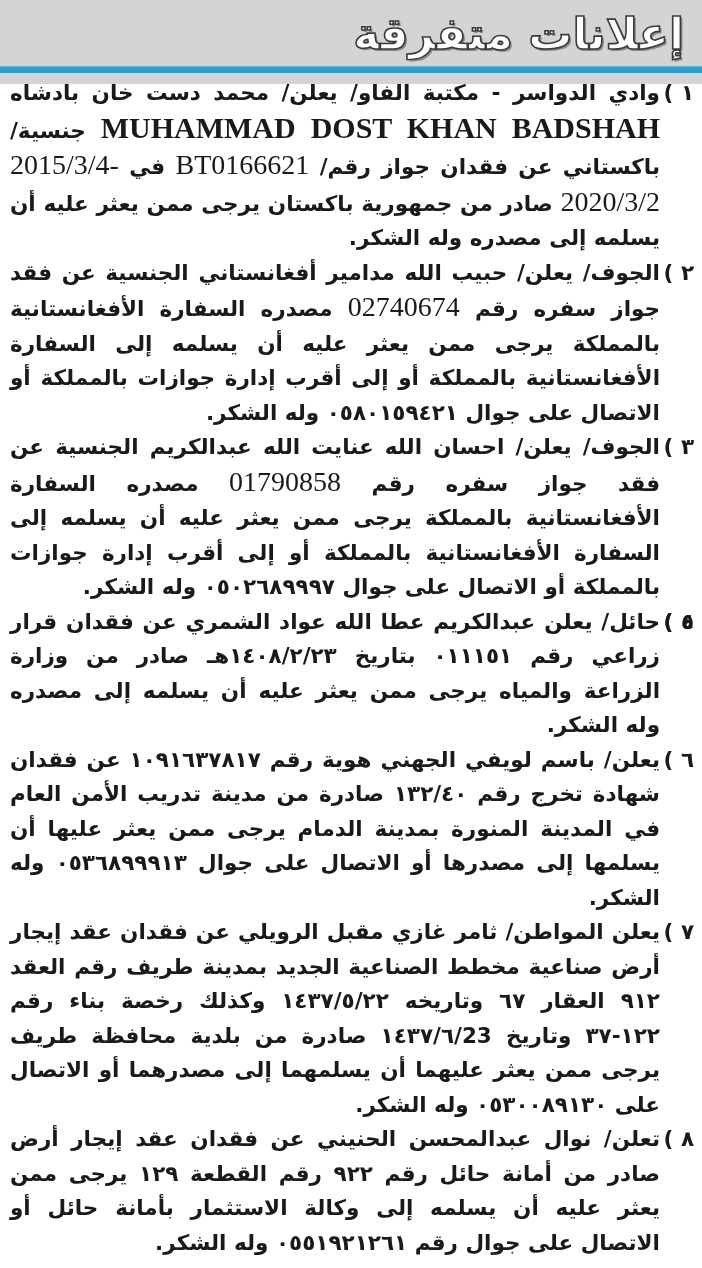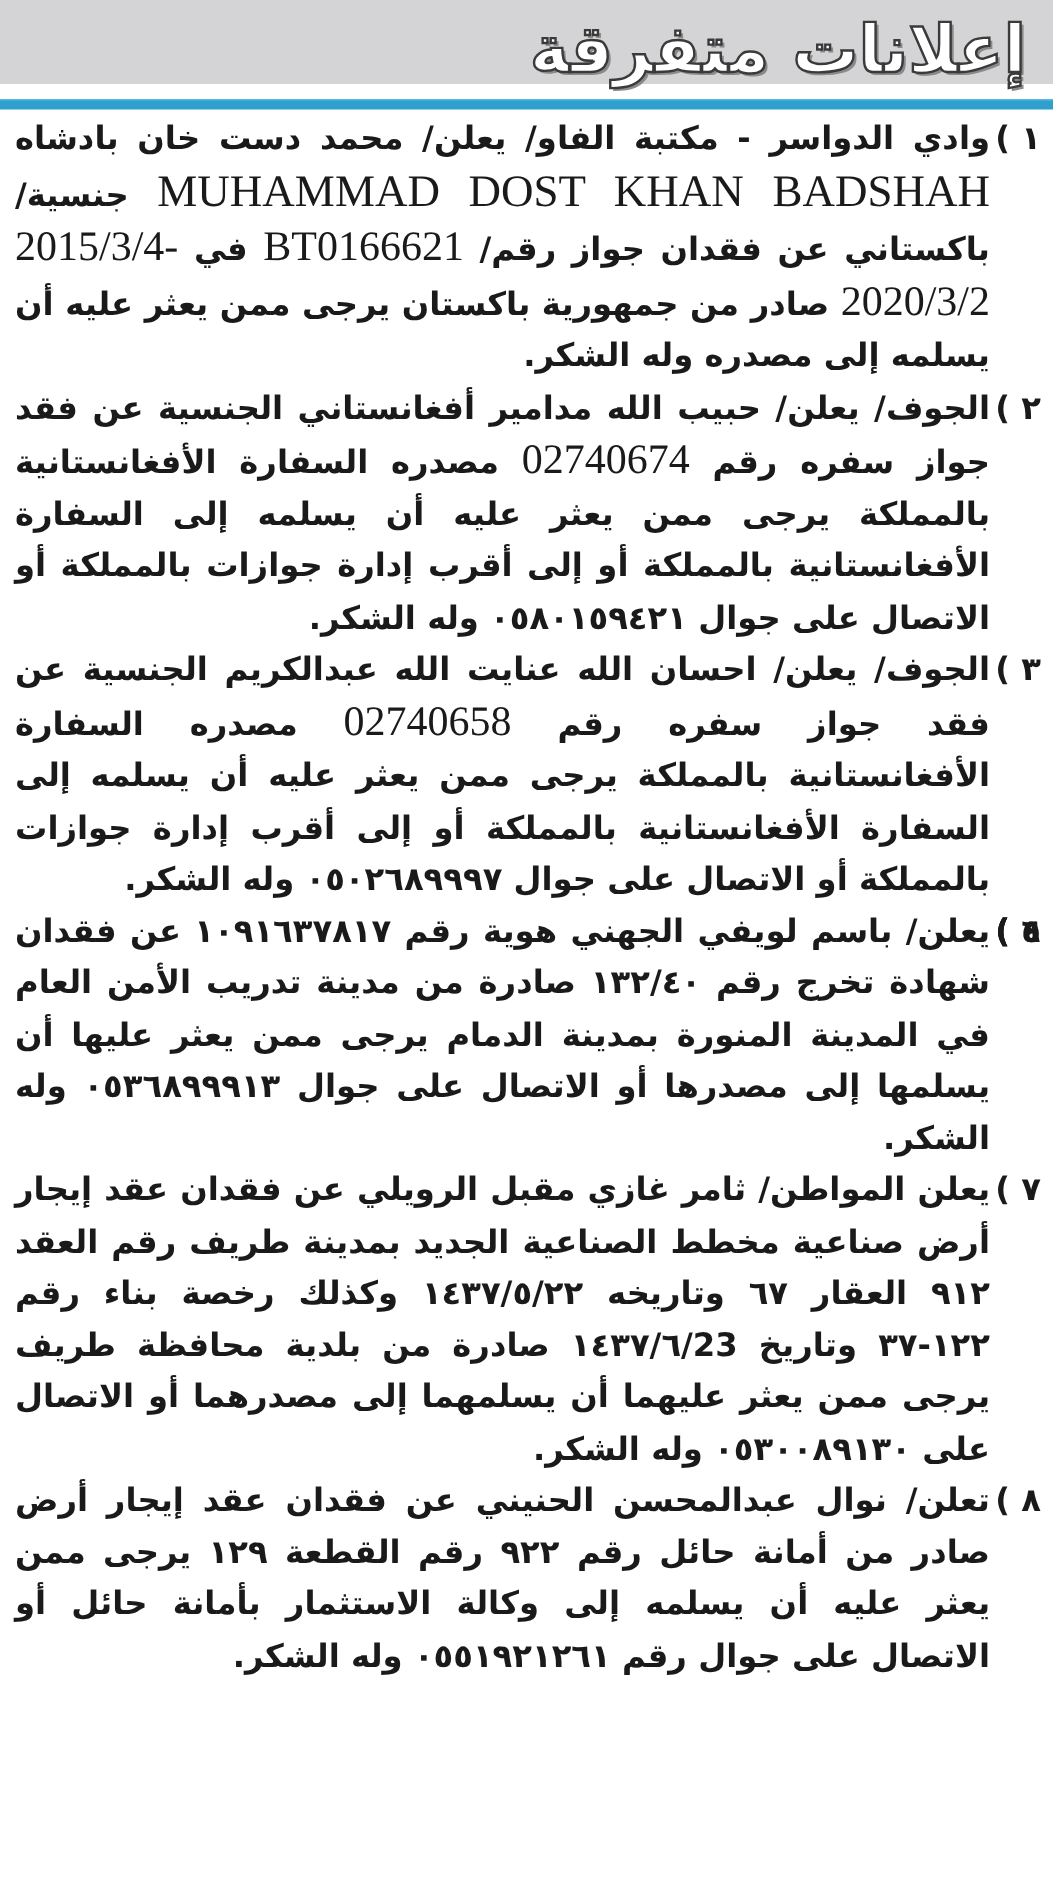--- a/index.html
+++ b/index.html
@@ -1,20 +1,20 @@
 <!DOCTYPE html>
 <html lang="ar" dir="rtl"><head>
   <meta charset="utf-8">
   <style>
     * { margin: 0; padding: 0; box-sizing: border-box; }
     html, body { width: 702px; height: 1268px; background: #ffffff; overflow: hidden; }
     body { font-family: "DejaVu Sans", sans-serif; color: #1a1a1a; }
 
     .header {
-      position: absolute; left: 0; top: 0; width: 702px; height: 56px;
+      position: absolute; left: 0; top: 0; width: 702px; height: 84px;
       background: #d4d4d6;
     }
     .header-title {
       position: absolute; right: 18px; top: 6px;
       font-family: "DejaVu Sans", sans-serif;
       font-size: 44px; font-weight: bold; line-height: 56px;
       color: #ffffff;
       -webkit-text-stroke: 1.6px #3a3a3a;
       text-shadow: 2px 2px 0 #8a8a8a;
       letter-spacing: 1px;
@@ -41,21 +41,21 @@
       margin-bottom: 0;
     }
     .notice-number {
       position: absolute; right: 0; top: 0;
       width: 32px; text-align: right;
       font-weight: bold;
       white-space: nowrap;
     }
     .latin {
       font-family: "Liberation Serif", serif;
-      font-weight: normal;
+      font-weight: bold;
       font-size: 30px;
       letter-spacing: 0;
     }
     .num {
       font-family: "Liberation Serif", serif;
       font-weight: normal;
       font-size: 28px;
     }
   </style>
 </head>
@@ -73,29 +73,30 @@
     <span>وادي الدواسر - مكتبة الفاو/ يعلن/ محمد دست خان بادشاه </span><span class="latin">MUHAMMAD DOST KHAN BADSHAH</span><span> جنسية/ باكستاني عن فقدان جواز رقم/ </span><span class="num">BT0166621</span><span> في </span><span class="num" dir="ltr">2015/3/4-2020/3/2</span><span> صادر من جمهورية باكستان يرجى ممن يعثر عليه أن يسلمه إلى مصدره وله الشكر.</span>
   </li>
 
   <li class="notice">
     <span class="notice-number">٢ )</span>
     <span>الجوف/ يعلن/ حبيب الله مدامير أفغانستاني الجنسية عن فقد جواز سفره رقم </span><span class="num">02740674</span><span> مصدره السفارة الأفغانستانية بالمملكة يرجى ممن يعثر عليه أن يسلمه إلى السفارة الأفغانستانية بالمملكة أو إلى أقرب إدارة جوازات بالمملكة أو الاتصال على جوال ٠٥٨٠١٥٩٤٢١ وله الشكر.</span>
   </li>
 
   <li class="notice">
     <span class="notice-number">٣ )</span>
-    <span>الجوف/ يعلن/ احسان الله عنايت الله عبدالكريم الجنسية عن فقد جواز سفره رقم </span><span class="num">02740658</span><span> مصدره السفارة الأفغانستانية بالمملكة يرجى ممن يعثر عليه أن يسلمه إلى السفارة الأفغانستانية بالمملكة أو إلى أقرب إدارة جوازات بالمملكة أو الاتصال على جوال ٠٥٠٢٦٨٩٩٩٧ وله الشكر.</span>
+    <span>الجوف/ يعلن/ احسان الله عنايت الله عبدالكريم الجنسية عن فقد جواز سفره رقم </span><span class="num">01790858</span><span> مصدره السفارة الأفغانستانية بالمملكة يرجى ممن يعثر عليه أن يسلمه إلى السفارة الأفغانستانية بالمملكة أو إلى أقرب إدارة جوازات بالمملكة أو الاتصال على جوال ٠٥٠٢٦٨٩٩٩٧ وله الشكر.</span>
   </li>
 
   <li class="notice">
     <span class="notice-number">٤ )</span>
   </li>
 
   <li class="notice">
     <span class="notice-number">٥ )</span>
+    <span>حائل/ يعلن عبدالكريم عطا الله عواد الشمري عن فقدان قرار زراعي رقم ٠١١١٥١ بتاريخ ١٤٠٨/٢/٢٣هـ صادر من وزارة الزراعة والمياه يرجى ممن يعثر عليه أن يسلمه إلى مصدره وله الشكر.</span>
   </li>
 
   <li class="notice">
     <span class="notice-number">٦ )</span>
     <span>يعلن/ باسم لويفي الجهني هوية رقم ١٠٩١٦٣٧٨١٧ عن فقدان شهادة تخرج رقم ١٣٢/٤٠ صادرة من مدينة تدريب الأمن العام في المدينة المنورة بمدينة الدمام يرجى ممن يعثر عليها أن يسلمها إلى مصدرها أو الاتصال على جوال ٠٥٣٦٨٩٩٩١٣ وله الشكر.</span>
   </li>
 
   <li class="notice">
     <span class="notice-number">٧ )</span>
     <span>يعلن المواطن/ ثامر غازي مقبل الرويلي عن فقدان عقد إيجار أرض صناعية مخطط الصناعية الجديد بمدينة طريف رقم العقد ٩١٢ العقار ٦٧ وتاريخه ١٤٣٧/٥/٢٢ وكذلك رخصة بناء رقم ١٢٢-٣٧ وتاريخ ١٤٣٧/٦/23 صادرة من بلدية محافظة طريف يرجى ممن يعثر عليهما أن يسلمهما إلى مصدرهما أو الاتصال على ٠٥٣٠٠٨٩١٣٠ وله الشكر.</span>

